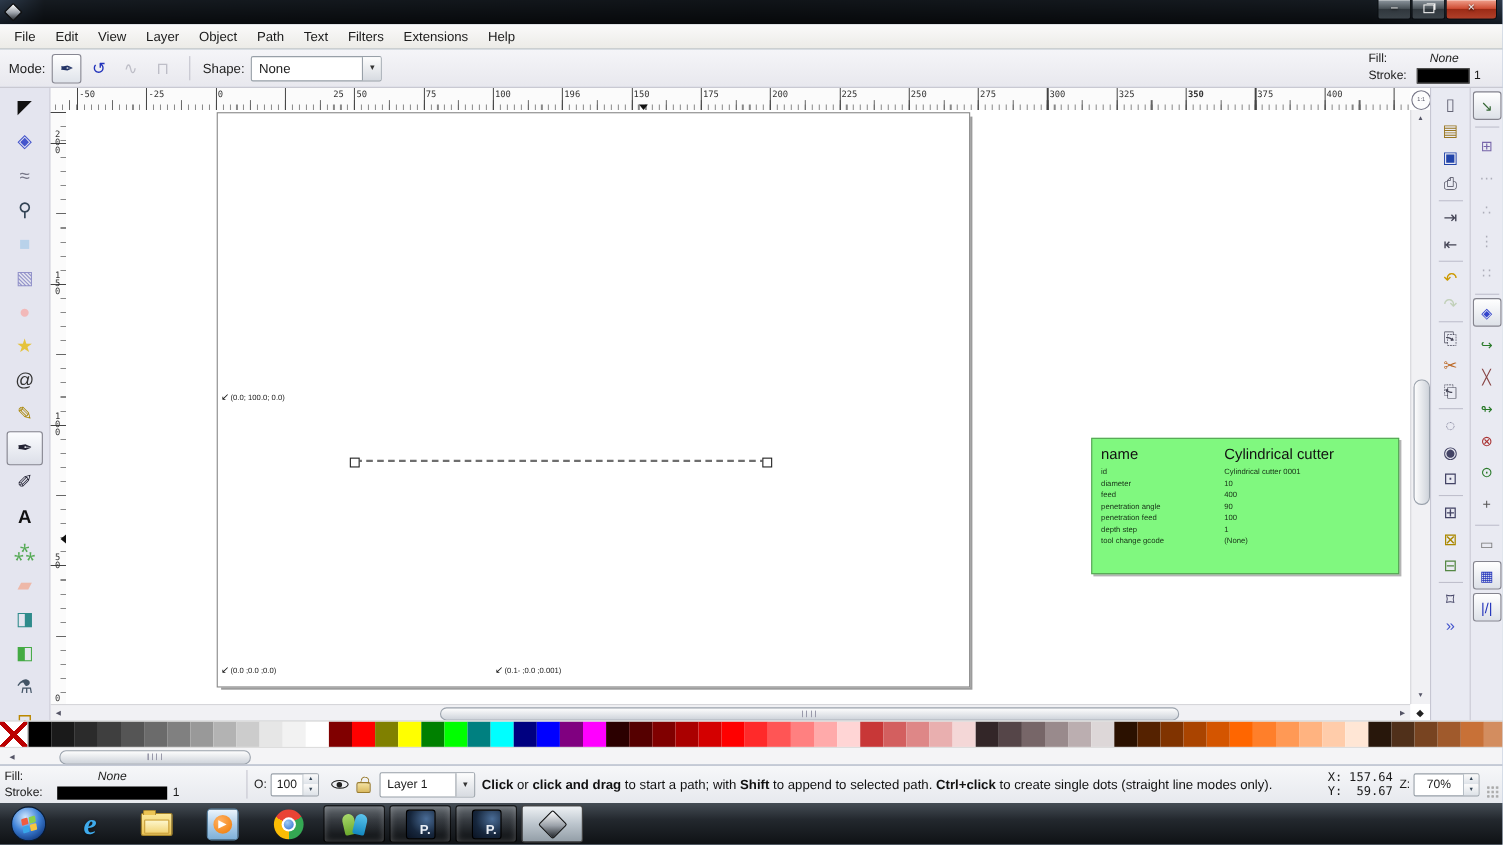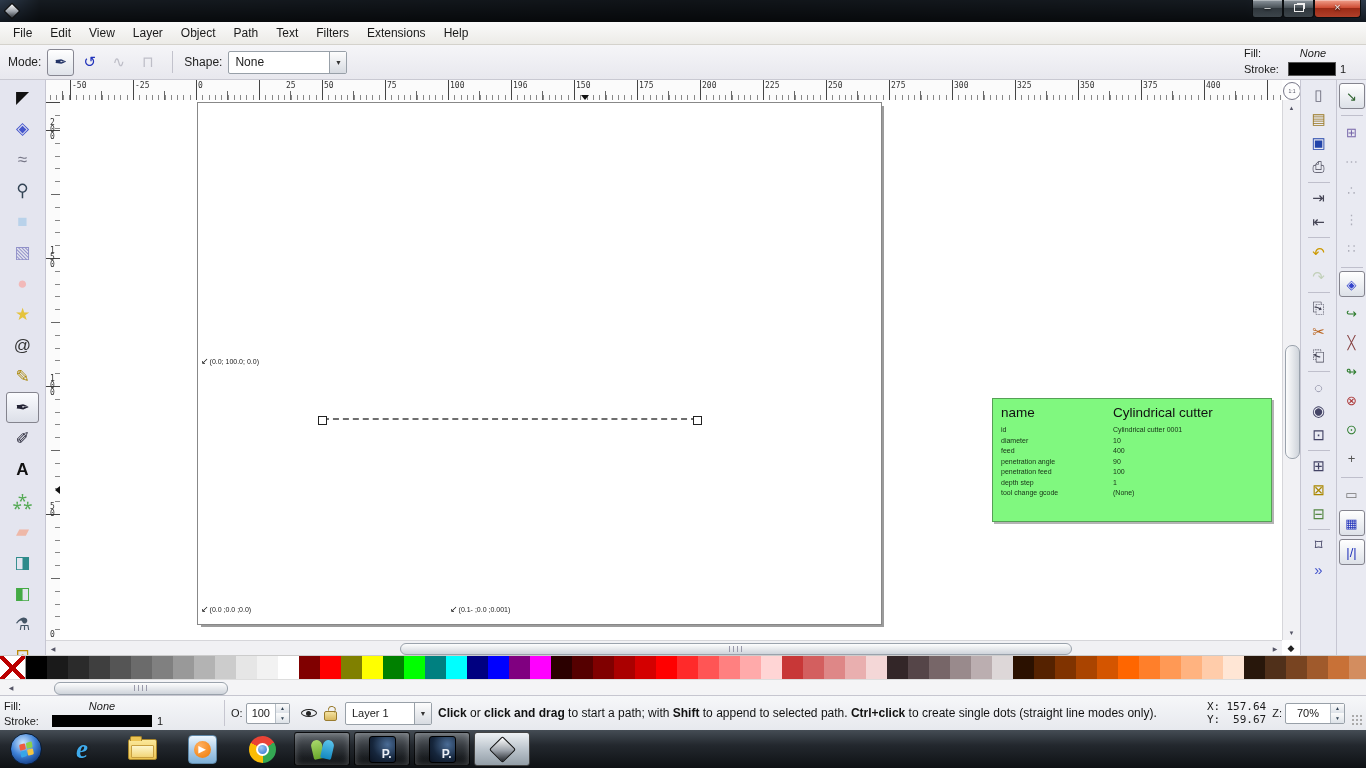--- a/index.html
+++ b/index.html
@@ -328,34 +328,34 @@
       <div class="tool">
         <span style="color: rgb(187, 136, 0);">⊡</span>
       </div>
     </div>
 
   <div id="hruler">
       <div class="hmark"></div>
       <div class="rlabel" style="left: 26px;">-50</div>
       <div class="rlabel" style="left: 89px;">-25</div>
       <div class="rlabel" style="left: 152px;">0</div>
-      <div class="rlabel" style="left: 204px; padding-left: 36px;">25</div>
+      <div class="rlabel" style="left: 221px; padding-left: 36px;">25</div>
       <div class="rlabel" style="left: 278px;">50</div>
       <div class="rlabel" style="left: 341px;">75</div>
       <div class="rlabel" style="left: 404px;">100</div>
       <div class="rlabel" style="left: 467px;">196</div>
       <div class="rlabel" style="left: 530px;">150</div>
       <div class="rlabel" style="left: 593px;">175</div>
       <div class="rlabel" style="left: 656px;">200</div>
       <div class="rlabel" style="left: 719px;">225</div>
       <div class="rlabel" style="left: 782px;">250</div>
       <div class="rlabel" style="left: 845px;">275</div>
       <div class="rlabel" style="left: 908px;">300</div>
       <div class="rlabel" style="left: 971px;">325</div>
-      <div class="rlabel" style="left: 1034px;">350</div>
+      <div class="rlabel" style="left: 1034px; font-weight: bold;">350</div>
       <div class="rlabel" style="left: 1097px;">375</div>
       <div class="rlabel" style="left: 1160px;">400</div>
       <div class="rlabel" style="left: 1221px; padding-left: 24px;">425</div>
     </div>
   <div id="ruler-zoom">1:1</div>
   <div id="vruler">
       <div class="vmark"></div>
       <div class="vlabel" style="top: 18px;">200</div>
       <div class="vlabel" style="top: 146px;">150</div>
       <div class="vlabel" style="top: 274px;">100</div>

